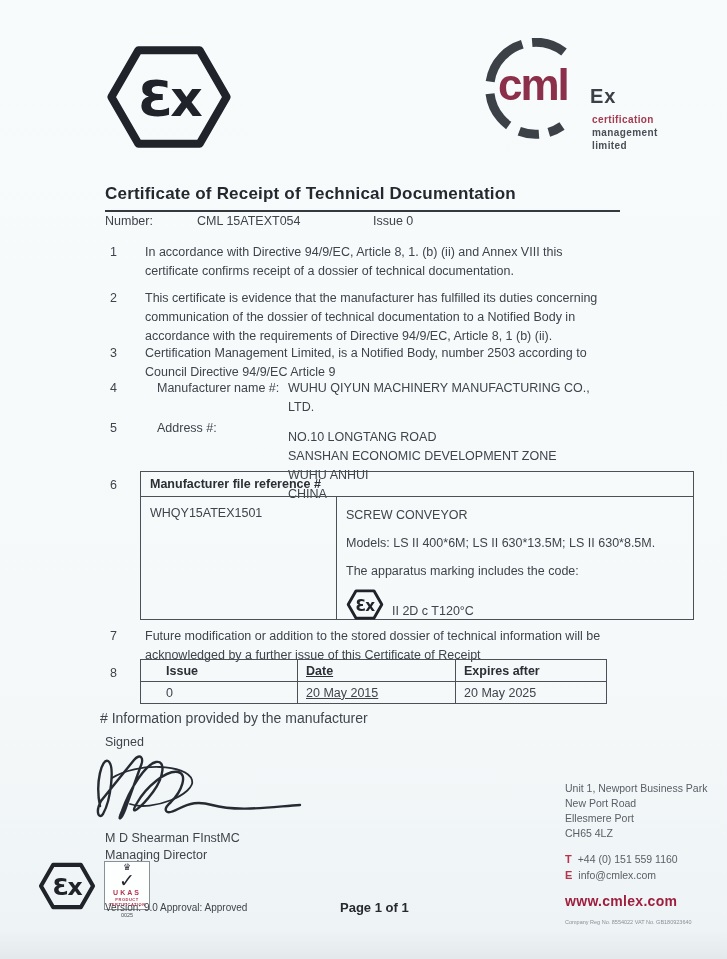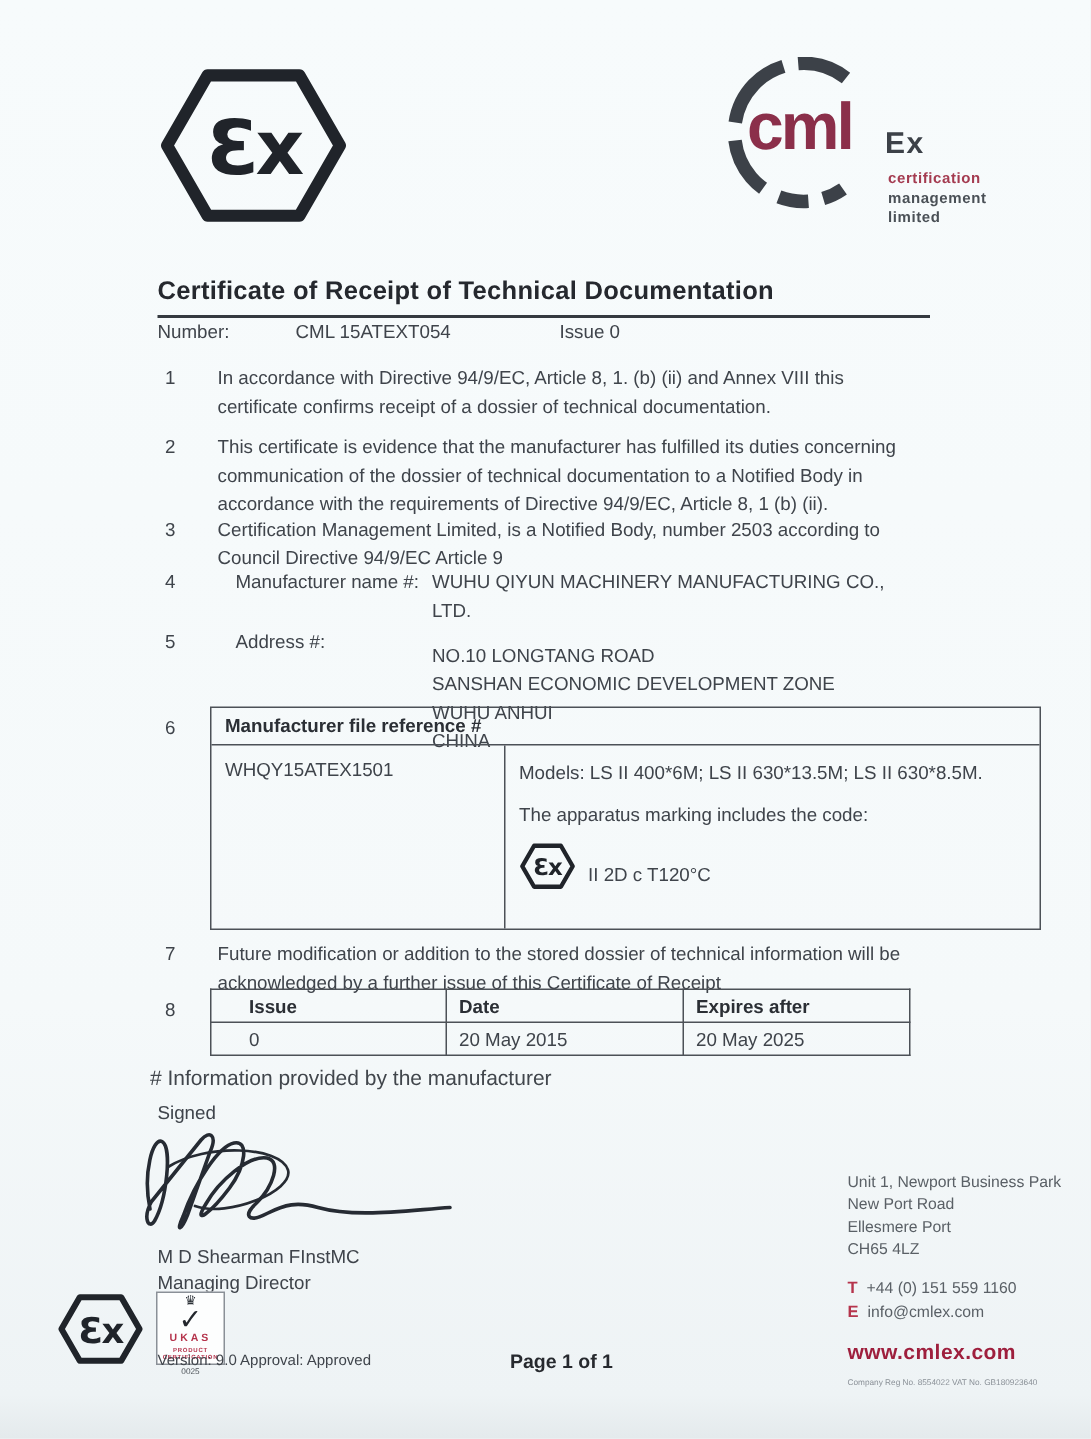--- a/index.html
+++ b/index.html
@@ -68,21 +68,21 @@
   .t6 .body .b2 { flex:1; border-left:1px solid #4c5157; padding:9px 6px 0 9px; line-height:1.5; }
   .t6 .body .b2 p { margin-bottom:9px; }
   .markline { display:flex; align-items:flex-end; gap:8px; margin-top:2px; }
 
   
   .t8num { left:110px; top:666px; font-size:12.5px; }
   .t8 { left:140px; top:659px; width:467px; border-collapse:collapse; font-size:12.5px; }
   .t8 th, .t8 td { border:1px solid #4c5157; text-align:left; padding:3px 8px; height:22px; }
   .t8 th { font-weight:bold; color:#2b2f35; }
   .t8 th.w1, .t8 td.w1 { width:157px;padding-left:25px; }
-  .t8 th.w2, .t8 td.w2 { width:158px; }
+  .t8 th.w2, .t8 td.w2 { width:158px;text-decoration:underline; }
   .t8 { border:1.5px solid #4c5157; }
 
   .footnote { left:100px; top:710px; font-size:14px; color:#41464c; }
 
   .signed { left:105px; top:735px; font-size:12.5px; }
   .sig { left:92px; top:750px; }
   .signame { left:105px; top:830px; font-size:12.5px; line-height:1.35; }
 
   
   .exsmall { left:38px; top:862px; }
@@ -166,20 +166,21 @@
   </div>
 
   <div class="abs t6num">6</div>
   <div class="abs t6">
     <div class="hdr">
       <div class="h1">Manufacturer file reference #</div>
     </div>
     <div class="body">
       <div class="b1">WHQY15ATEX1501</div>
       <div class="b2">
+        <p>SCREW CONVEYOR</p>
         <p>Models: LS II 400*6M; LS II 630*13.5M; LS II 630*8.5M.</p>
         <p>The apparatus marking includes the code:</p>
         <div class="markline">
           <svg width="38" height="31" viewBox="0 0 140 118">
             <polygon points="36,7 104,7 134,59 104,111 36,111 6,59" fill="none" stroke="#20242a" stroke-width="11" stroke-linejoin="round"></polygon>
             <text x="70" y="82" text-anchor="middle" class="exmark-text" font-size="58" letter-spacing="-3">Ɛx</text>
           </svg>
           <span>II 2D c T120°C</span>
         </div>
       </div>

